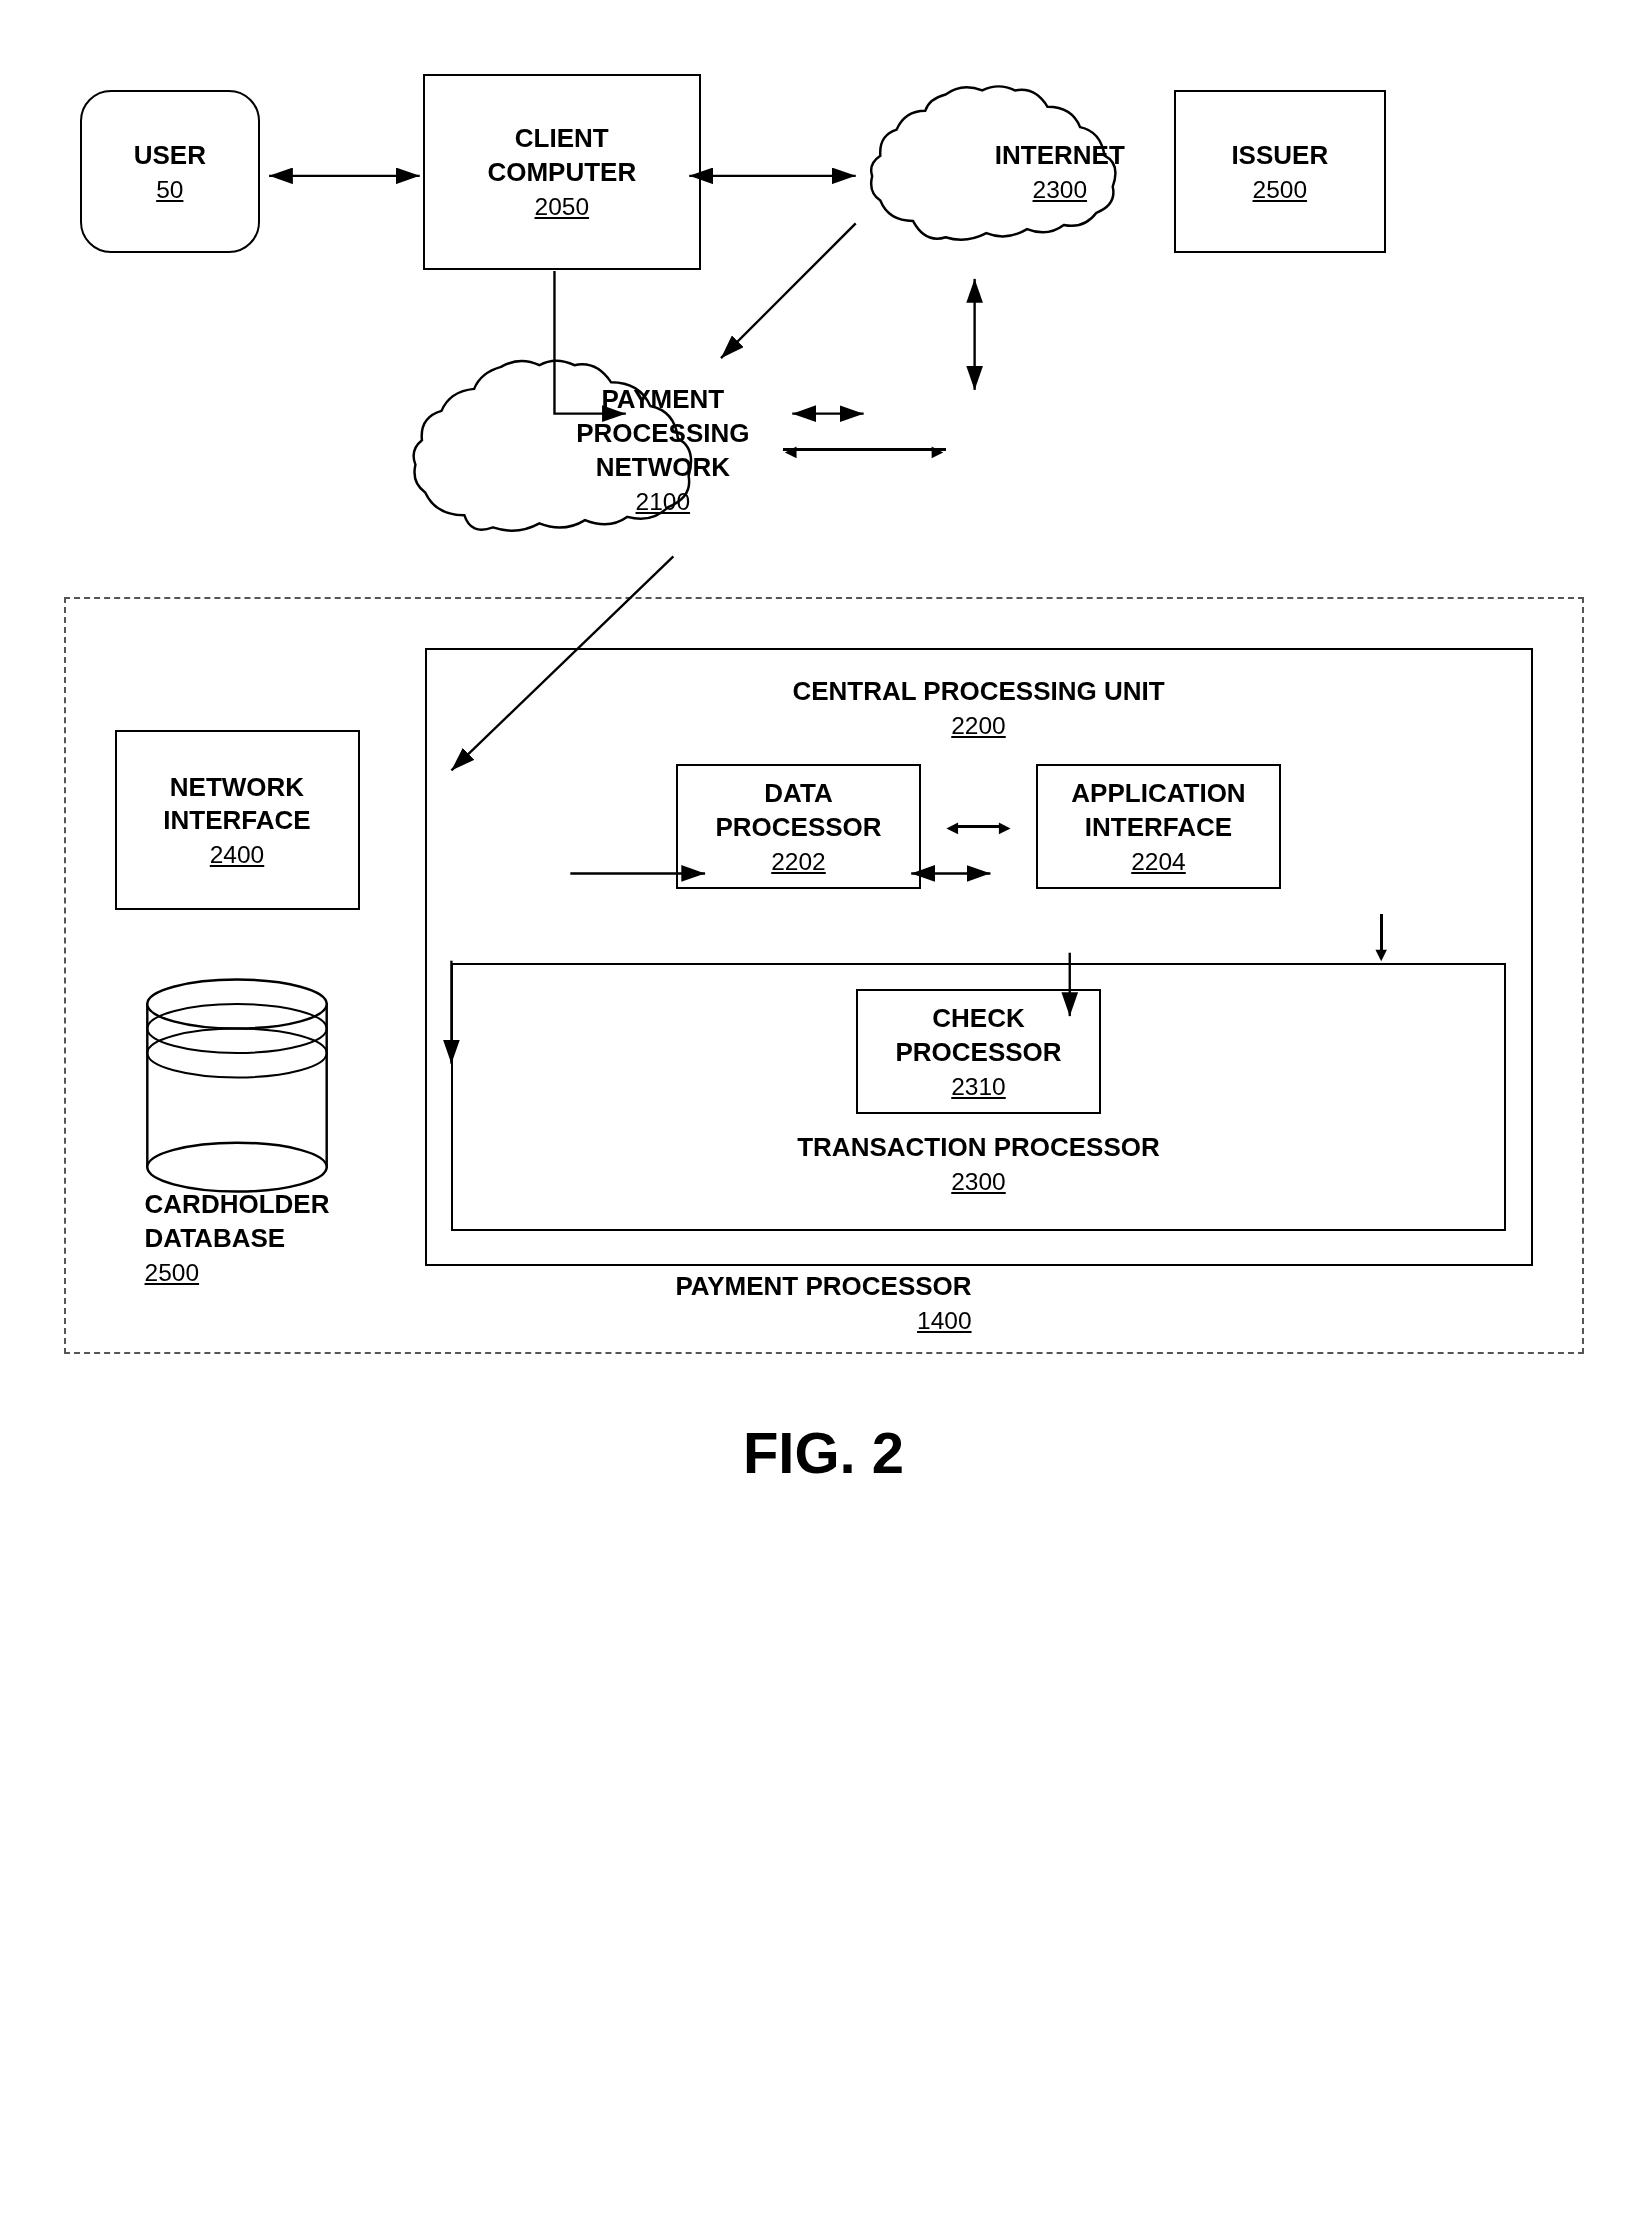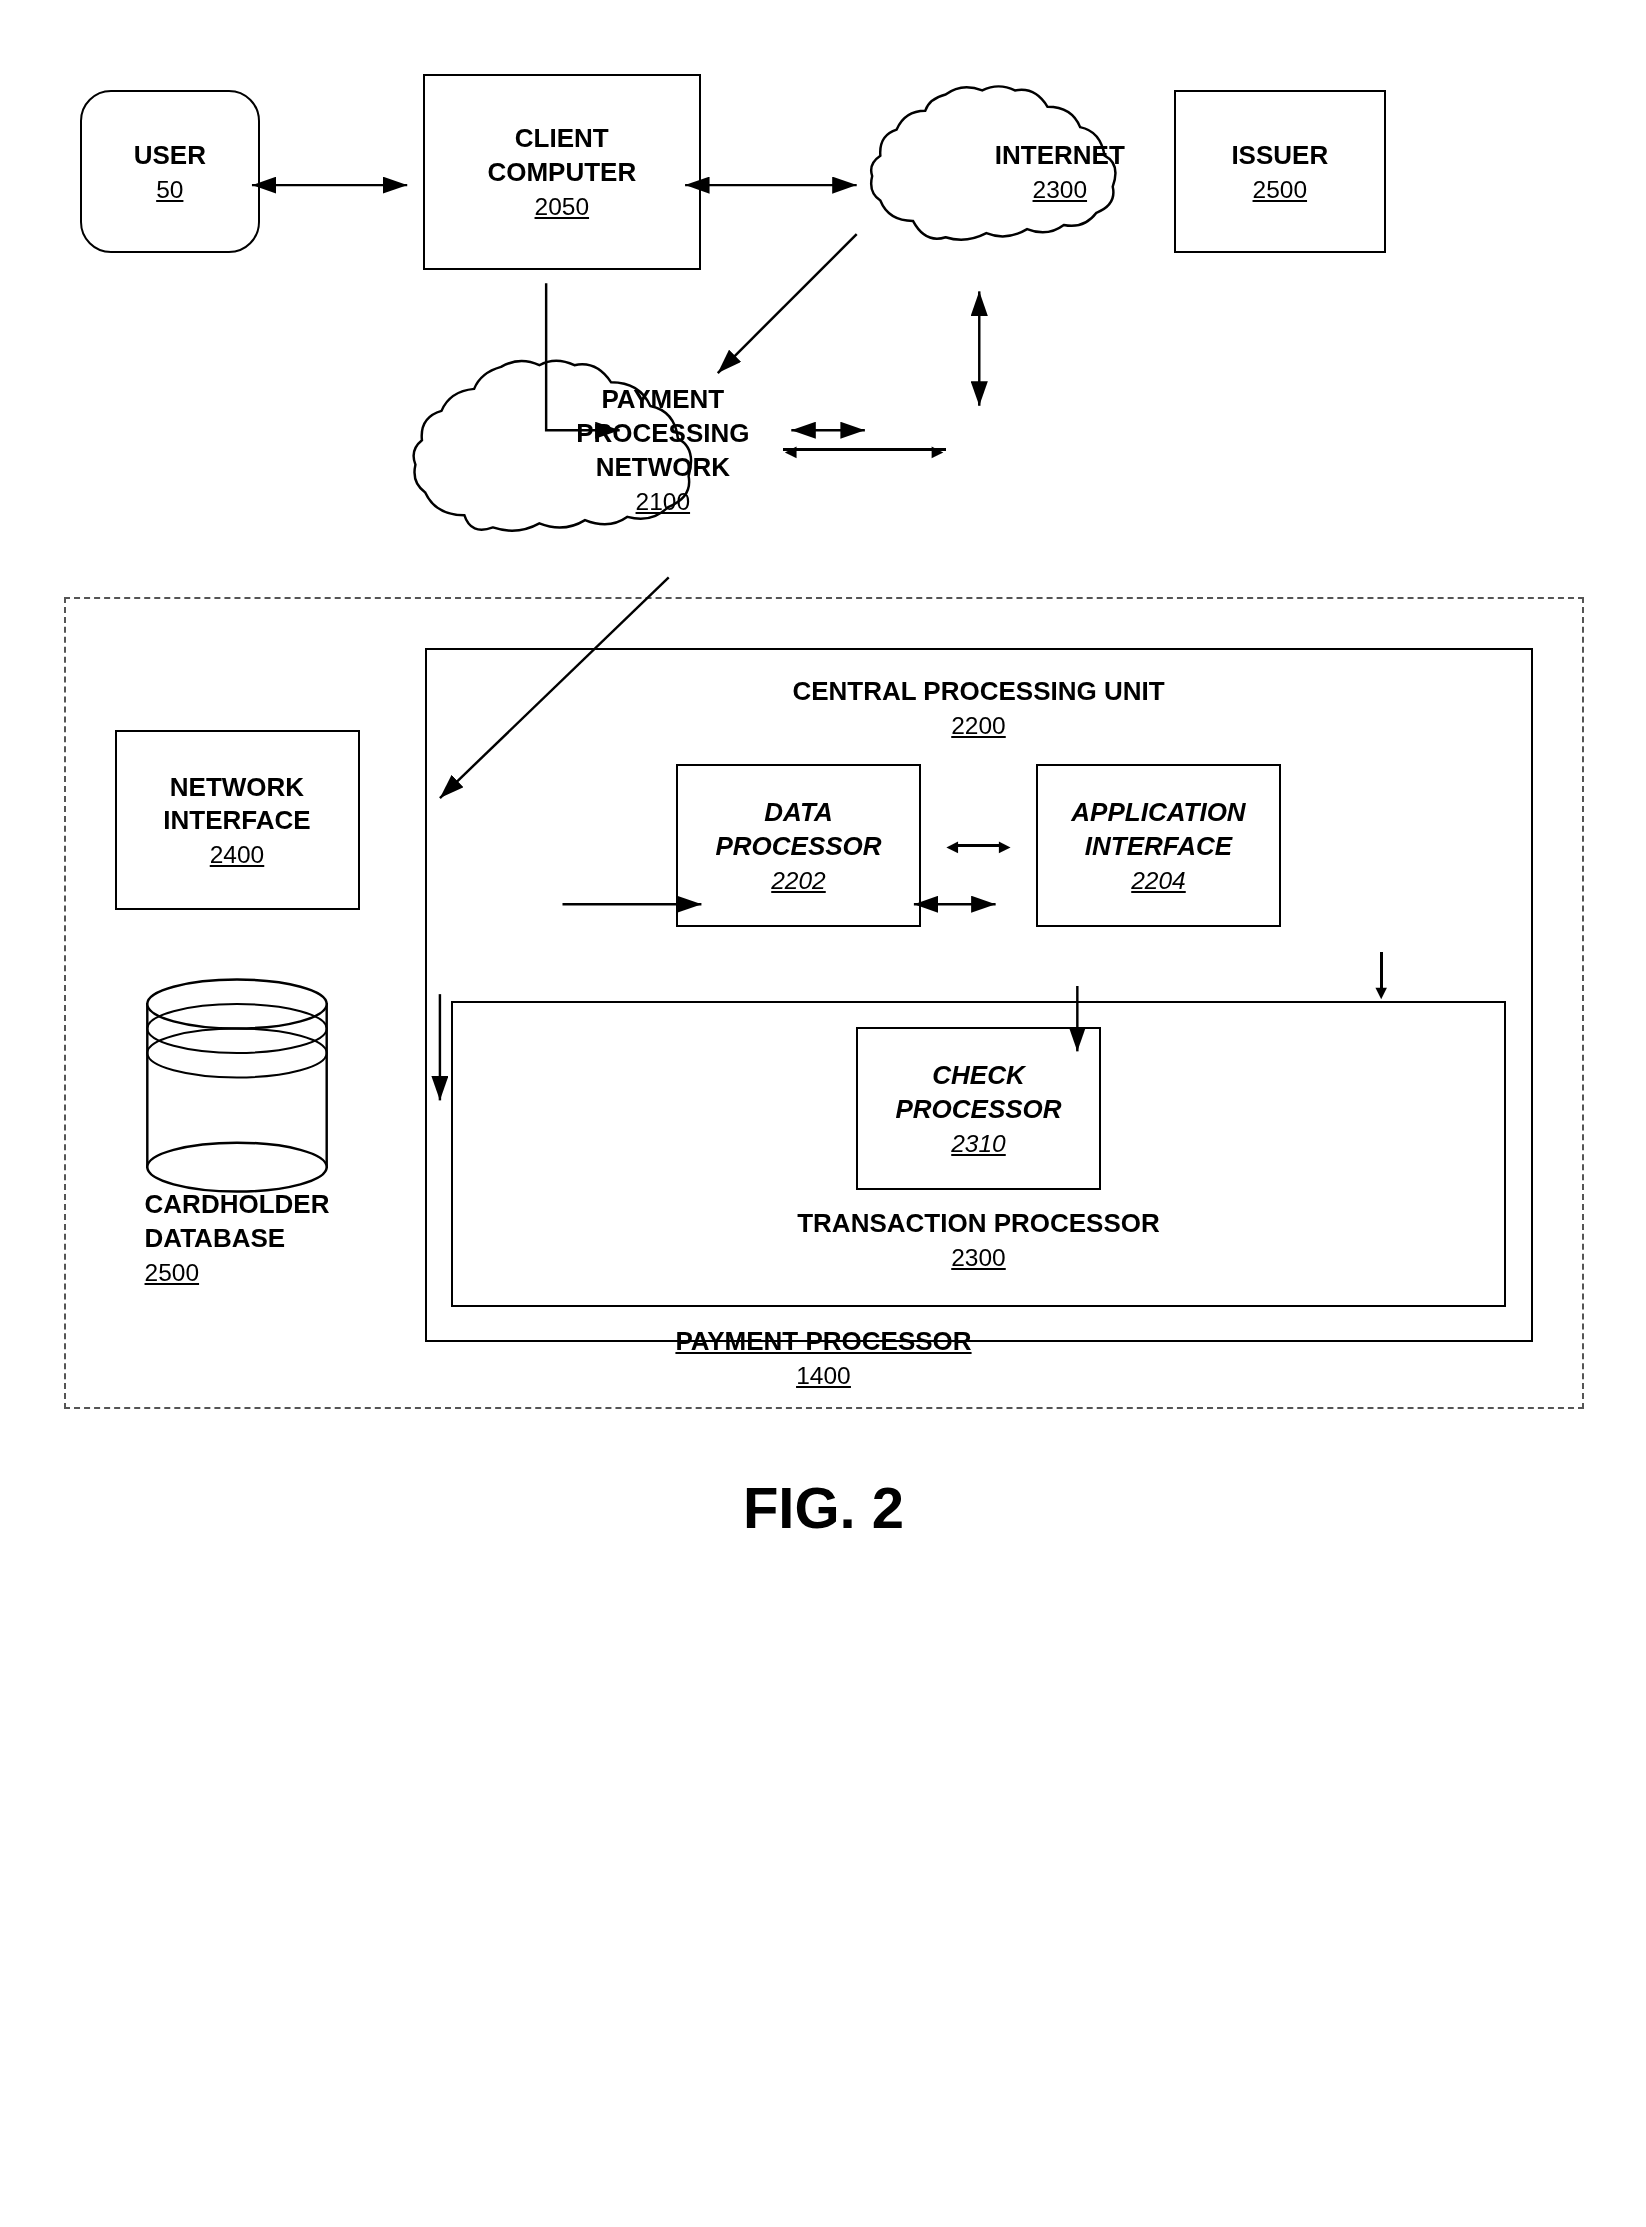--- a/index.html
+++ b/index.html
@@ -86,22 +86,21 @@
       padding: 49px 49px 65px 49px;
       position: relative;
       margin-top: 0px;
     }
 
     .payment-processor-label {
       position: absolute;
       bottom: 16.3px;
       left: 50%;
       transform: translateX(-50%);
-      text-align: center;
-      text-decoration: underline;
+      text-align: right;
     }
 
     
     .inner-layout {
       display: flex;
       align-items: flex-start;
       gap: 65px;
     }
 
     
@@ -145,22 +144,21 @@
     
     .cpu-top-row {
       display: flex;
       gap: 33px;
       margin-bottom: 24.5px;
       justify-content: center;
     }
 
     .cpu-box {
       width: 245px;
-      height: 163px;
-      font-style: italic;
+      height: 125px;
     }
 
     
     .transaction-section {
       border: 2.5px solid #000;
       padding: 24.5px 24.5px 33px 24.5px;
       position: relative;
     }
 
     .transaction-title {

